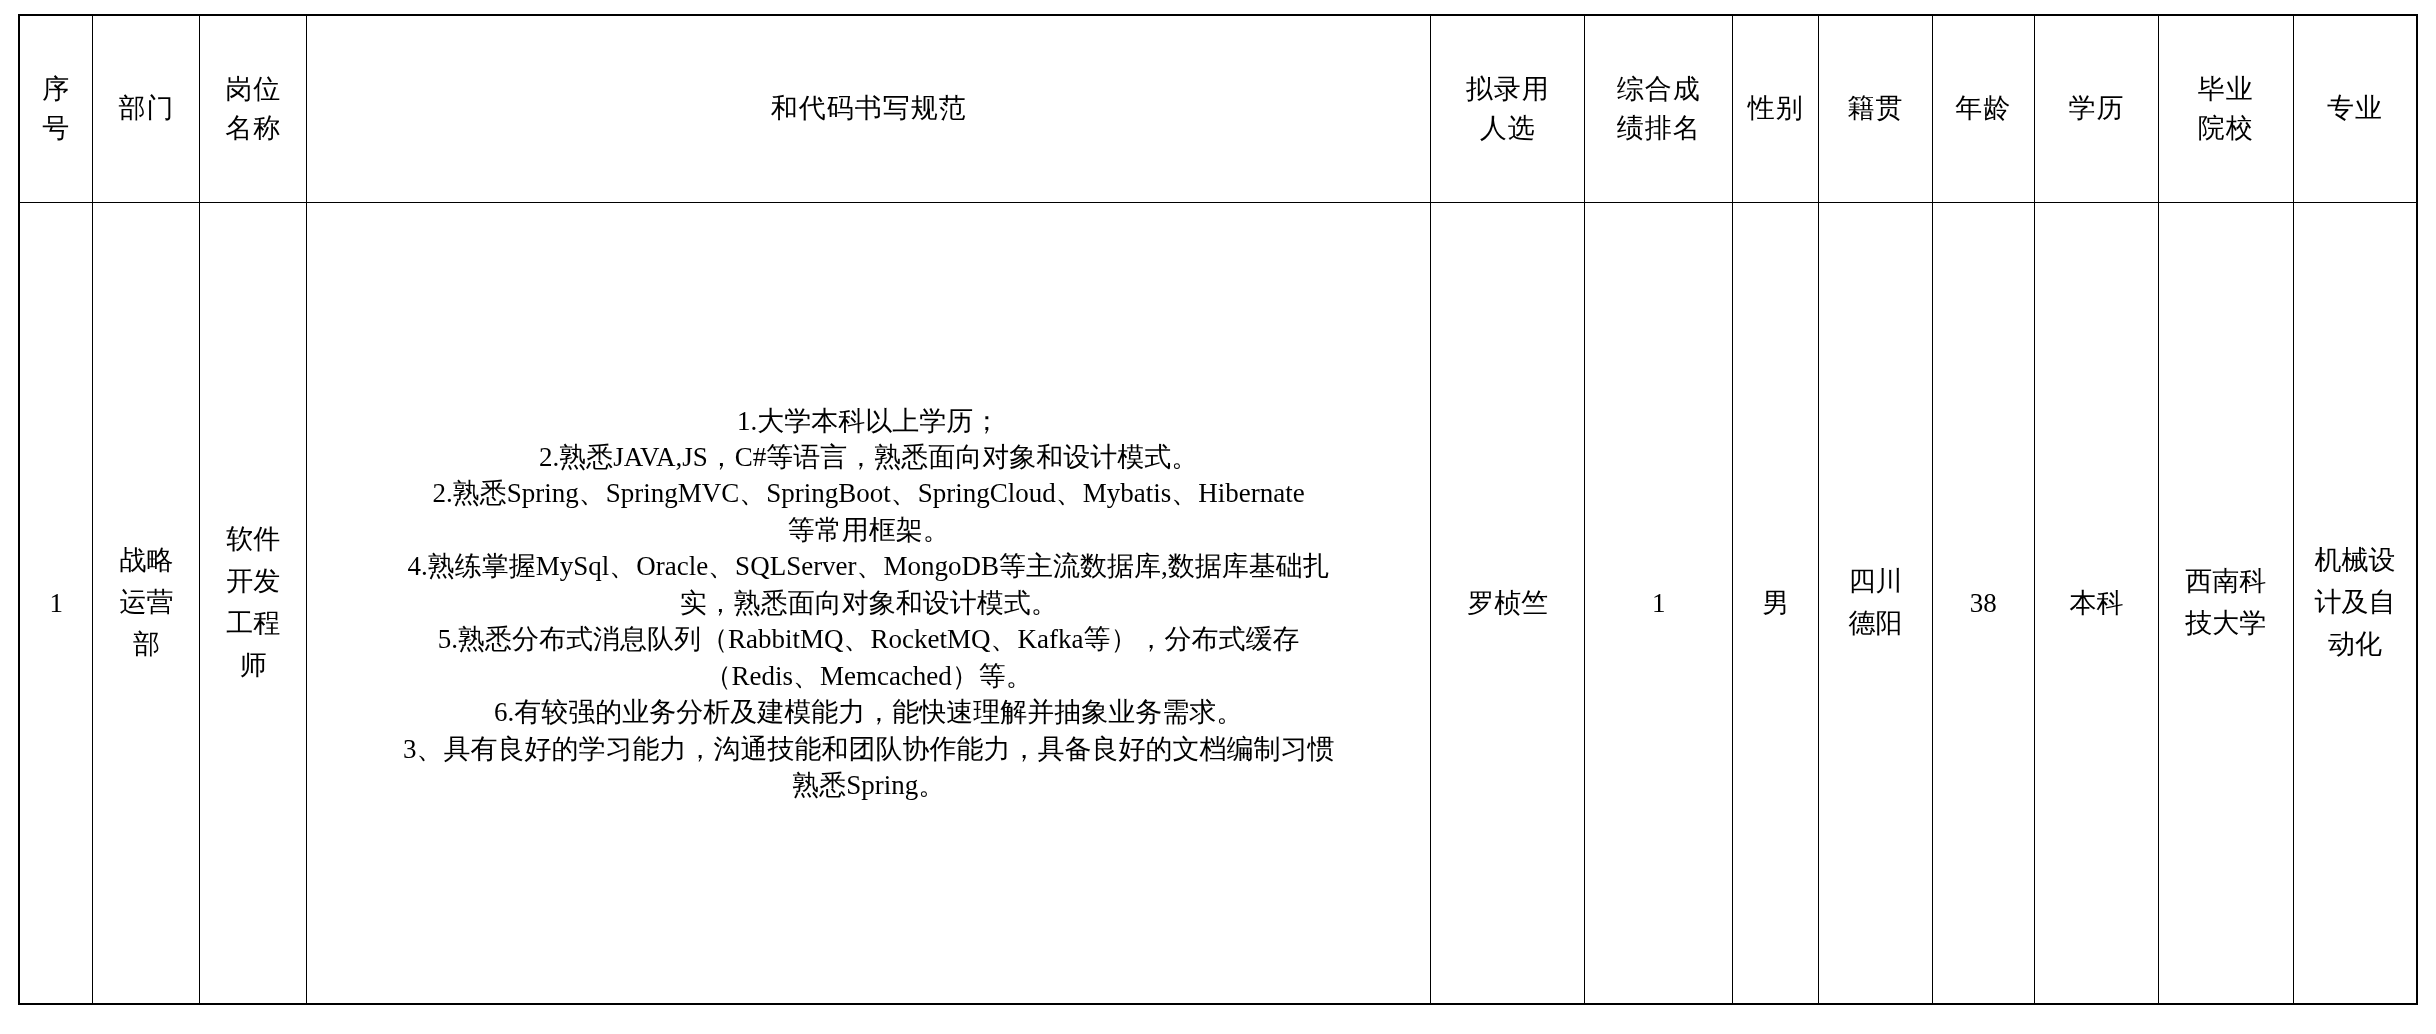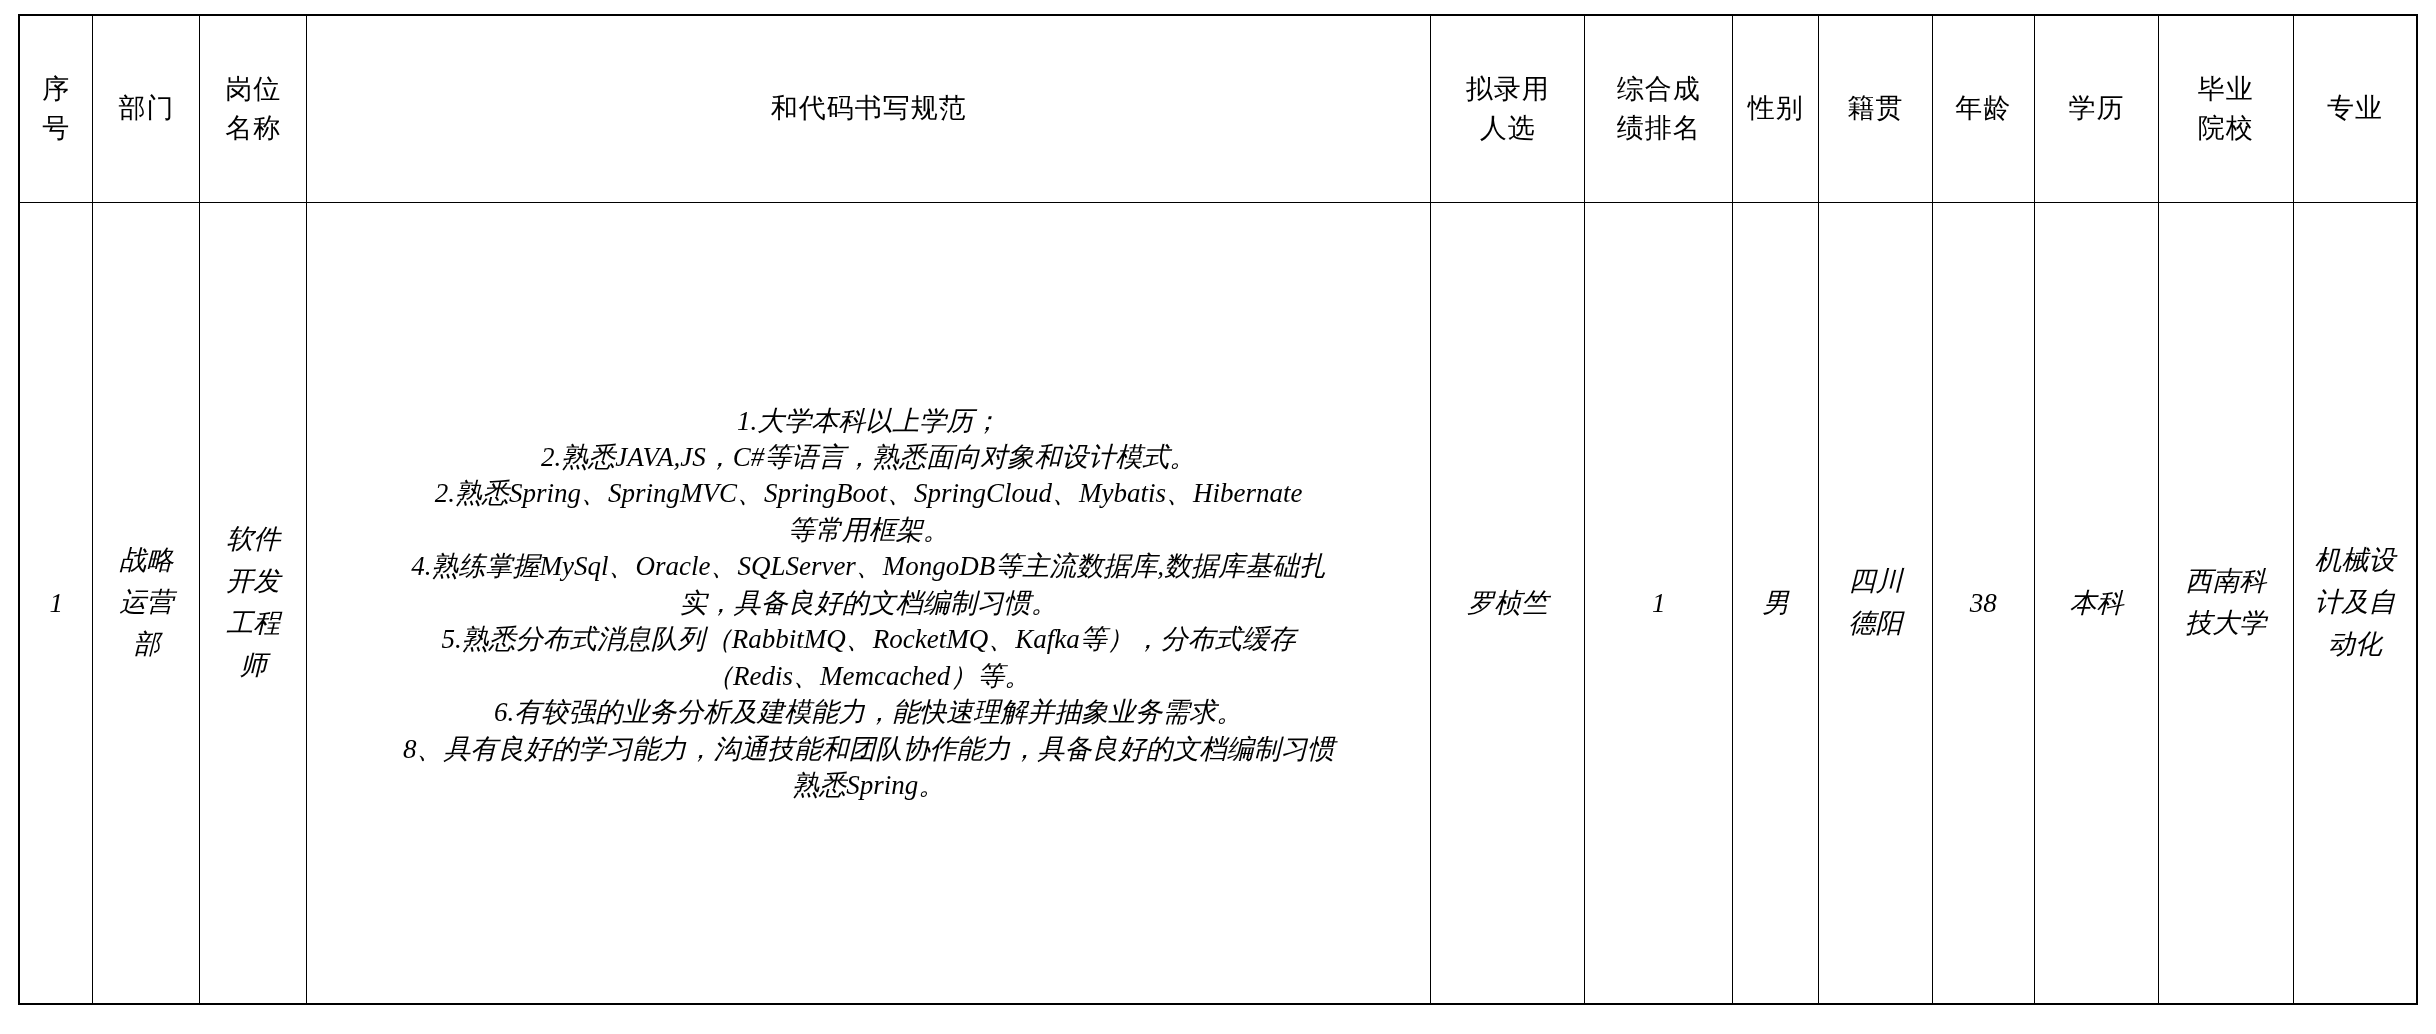--- a/index.html
+++ b/index.html
@@ -56,21 +56,20 @@
   .c-sex    { width: 84px; }
   .c-native { width: 110px; }
   .c-age    { width: 100px; }
   .c-edu    { width: 120px; }
   .c-school { width: 132px; }
   .c-major  { width: 120px; }
 
   
   .body-row td {
     height: 800px;
-    font-style: italic;
   }
   .vert {
     display: block;
     line-height: 1.55;
     font-size: 27px;
   }
   .req-cell {
     text-align: left;
     vertical-align: top;
     padding: 20px 14px 10px 16px;
@@ -162,25 +161,25 @@
           <span class="vert">开发</span>
           <span class="vert">工程</span>
           <span class="vert">师</span>
         </td>
         <td class="req-cell">
           <span class="req-line">1.大学本科以上学历；</span>
           <span class="req-line">2.熟悉JAVA,JS，C#等语言，熟悉面向对象和设计模式。</span>
           <span class="req-line">2.熟悉Spring、SpringMVC、SpringBoot、SpringCloud、Mybatis、Hibernate</span>
           <span class="req-line">等常用框架。</span>
           <span class="req-line">4.熟练掌握MySql、Oracle、SQLServer、MongoDB等主流数据库,数据库基础扎</span>
-          <span class="req-line">实，具备良好的文档编制习惯。</span>
+          <span class="req-line">实，熟悉面向对象和设计模式。</span>
           <span class="req-line">5.熟悉分布式消息队列（RabbitMQ、RocketMQ、Kafka等），分布式缓存</span>
           <span class="req-line">（Redis、Memcached）等。</span>
           <span class="req-line">6.有较强的业务分析及建模能力，能快速理解并抽象业务需求。</span>
-          <span class="req-line">8、具有良好的学习能力，沟通技能和团队协作能力，具备良好的文档编制习惯</span>
+          <span class="req-line">3、具有良好的学习能力，沟通技能和团队协作能力，具备良好的文档编制习惯</span>
           <span class="req-line">熟悉Spring。</span>
         </td>
         <td>
           <span class="center-small">罗桢竺</span>
         </td>
         <td>
           <span class="center-small">1</span>
         </td>
         <td>
           <span class="center-small">男</span>

